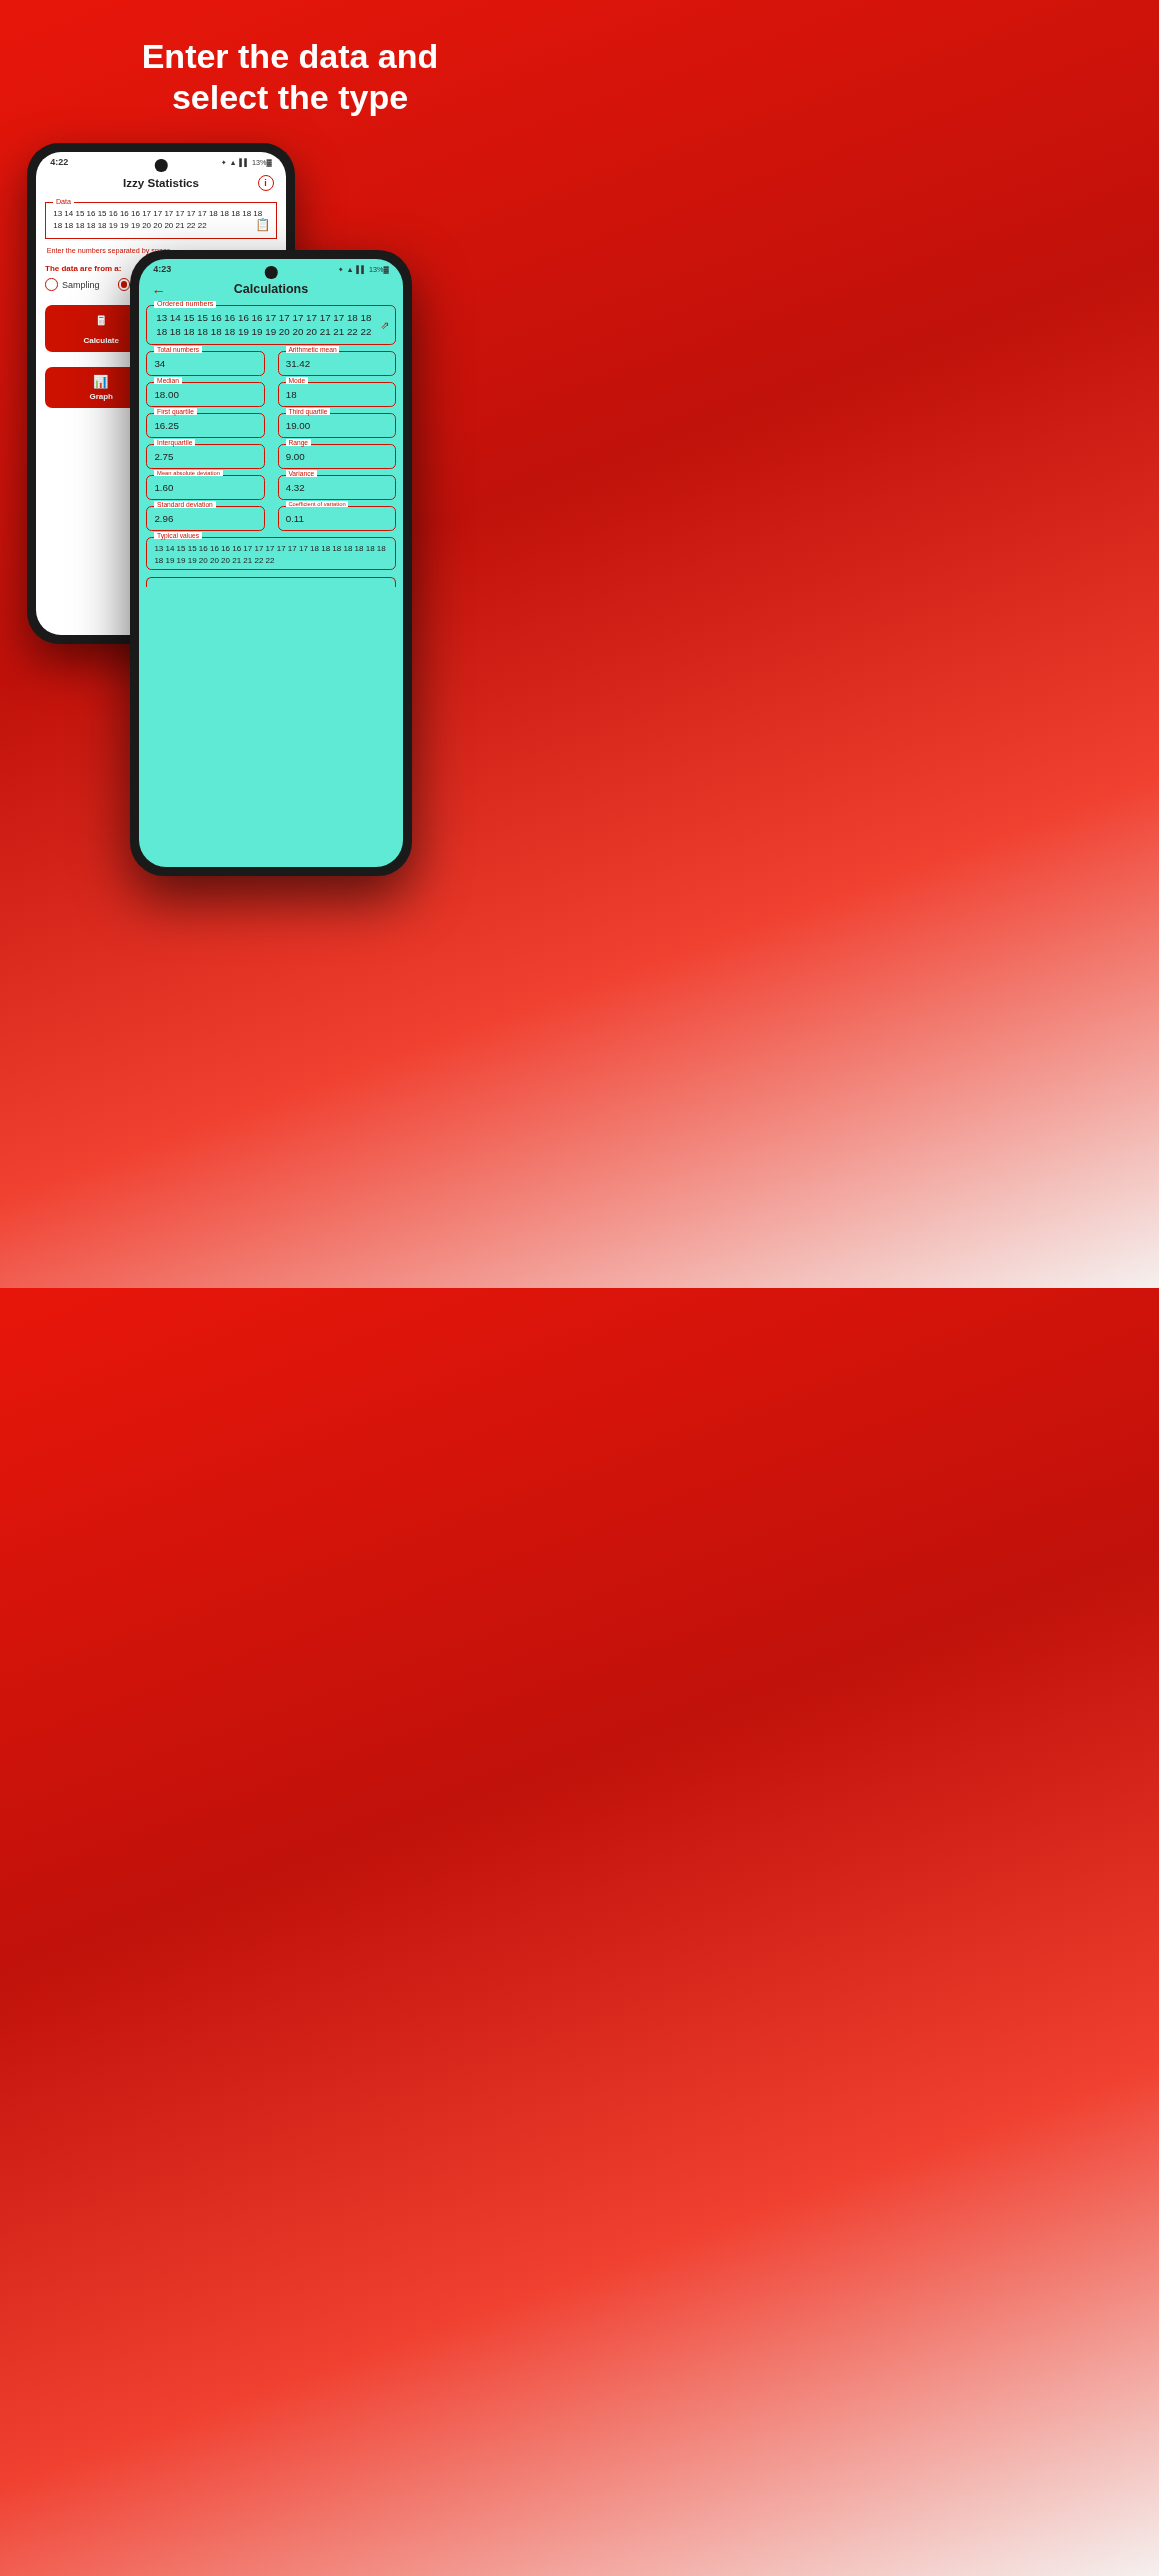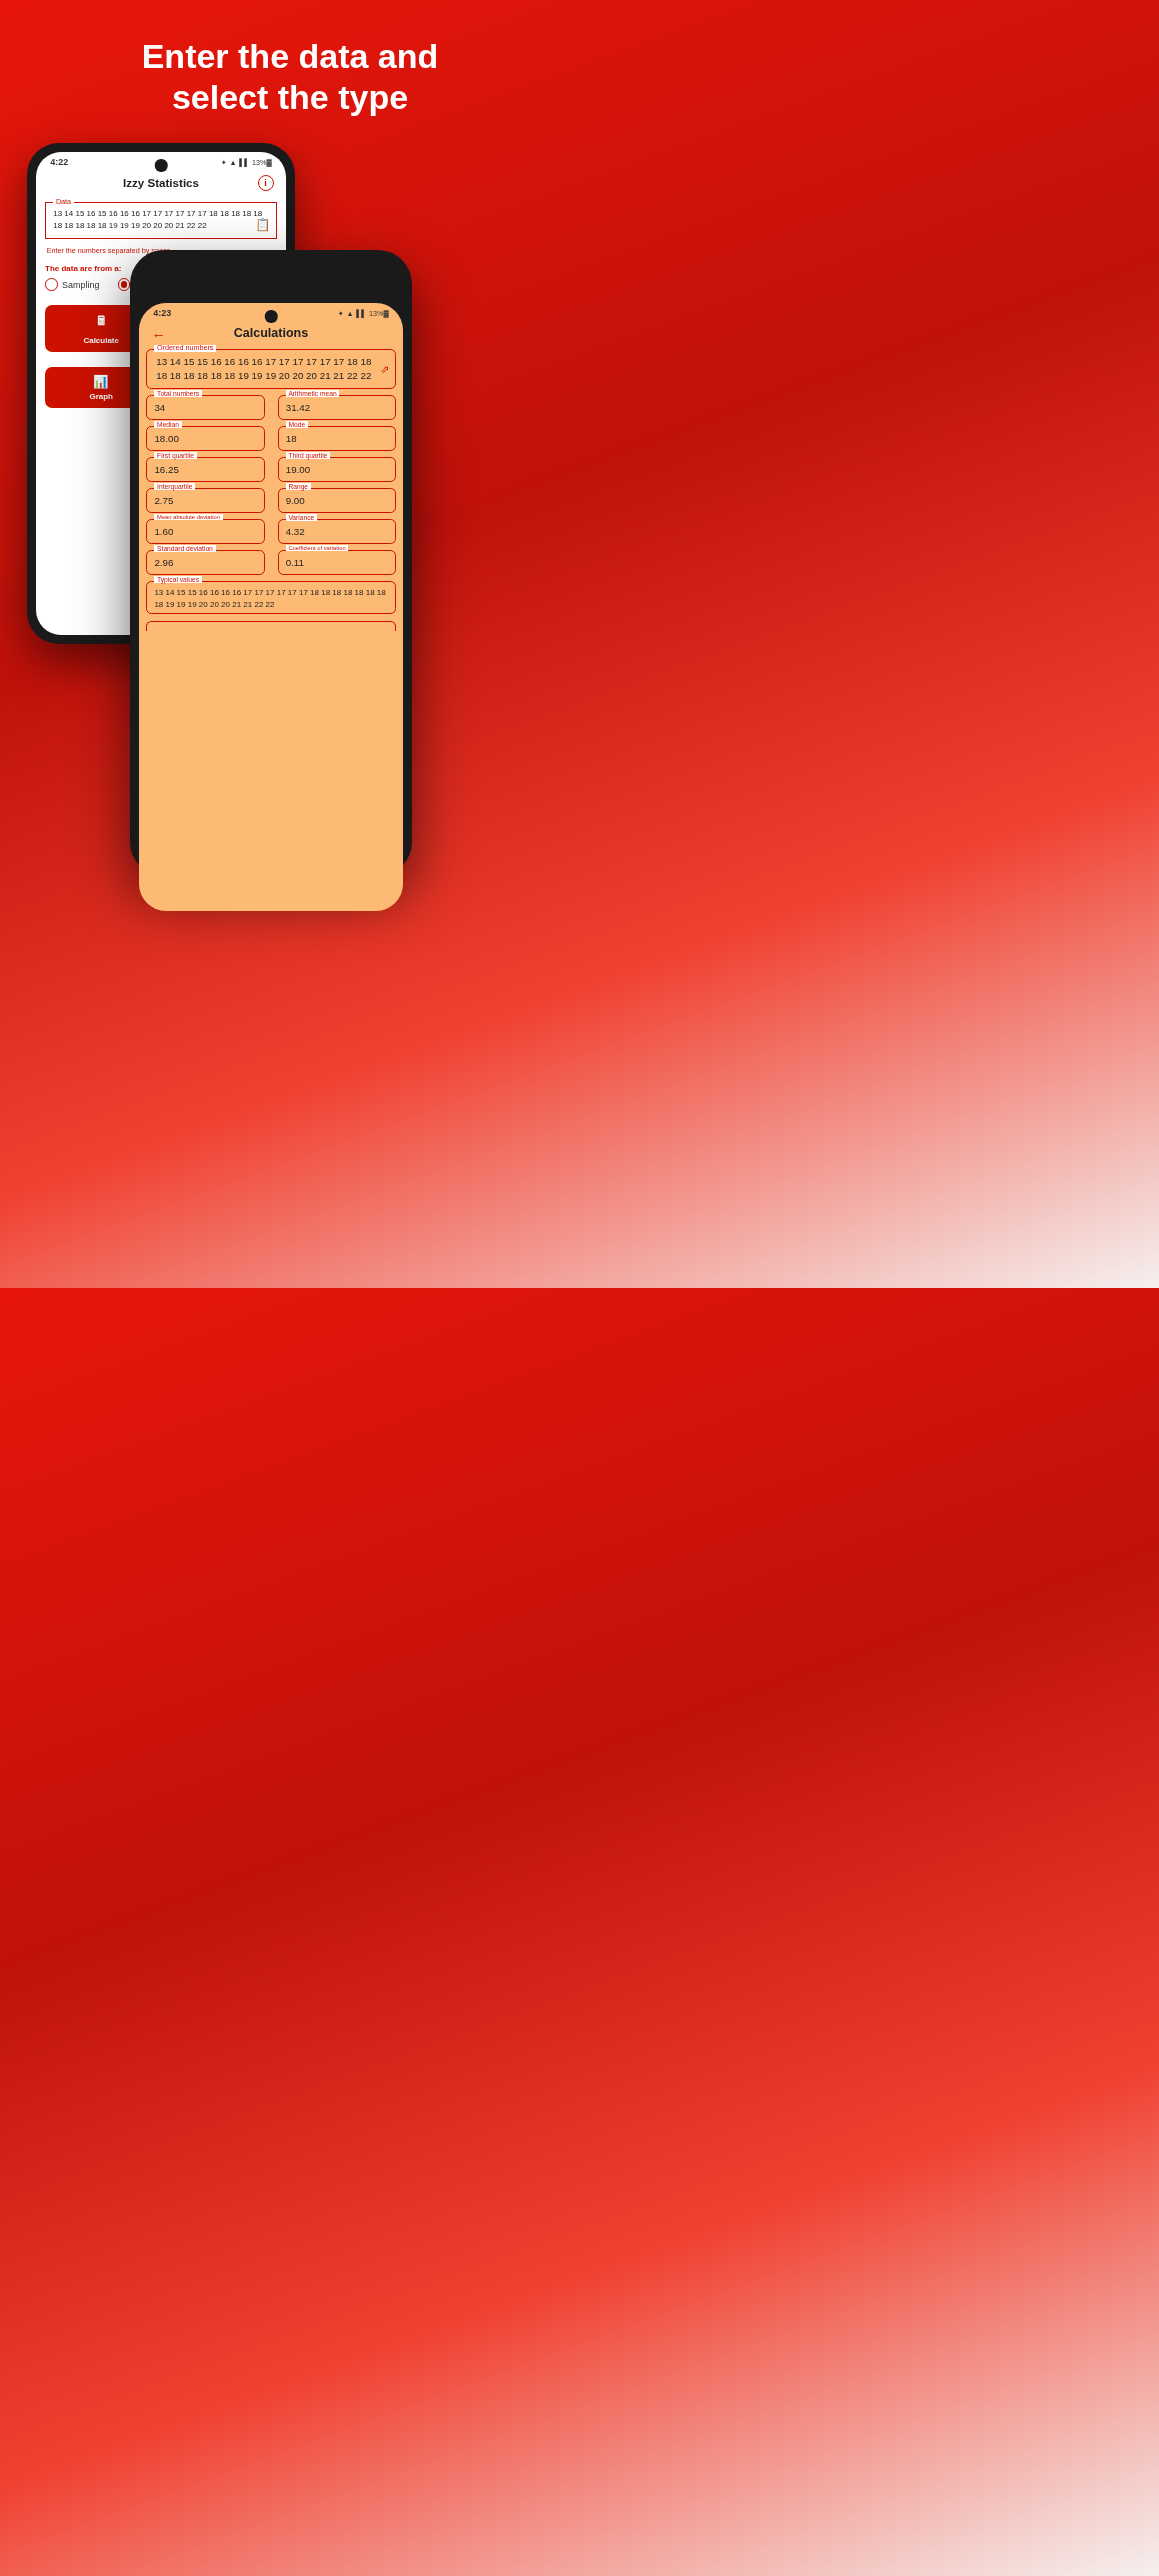--- a/index.html
+++ b/index.html
@@ -52,26 +52,25 @@
       width: 282px;
       height: 626px;
       background: #1a1a1a;
       border-radius: 34px;
       box-shadow: 0 22.4px 54px rgba(0,0,0,0.6);
       padding: 9px;
       z-index: 2;
     }
 
     .phone-front .screen {
-      background: #fdba74;
+      background: #5eead4;
       border-radius: 27px;
       height: 100%;
       overflow: hidden;
       position: relative;
-      margin-top: 44px;
     }
 
     
     .status-bar {
       display: flex;
       justify-content: space-between;
       align-items: center;
       padding: 5.4px 14.3px 1.8px;
       font-size: 8px;
       color: #333;

